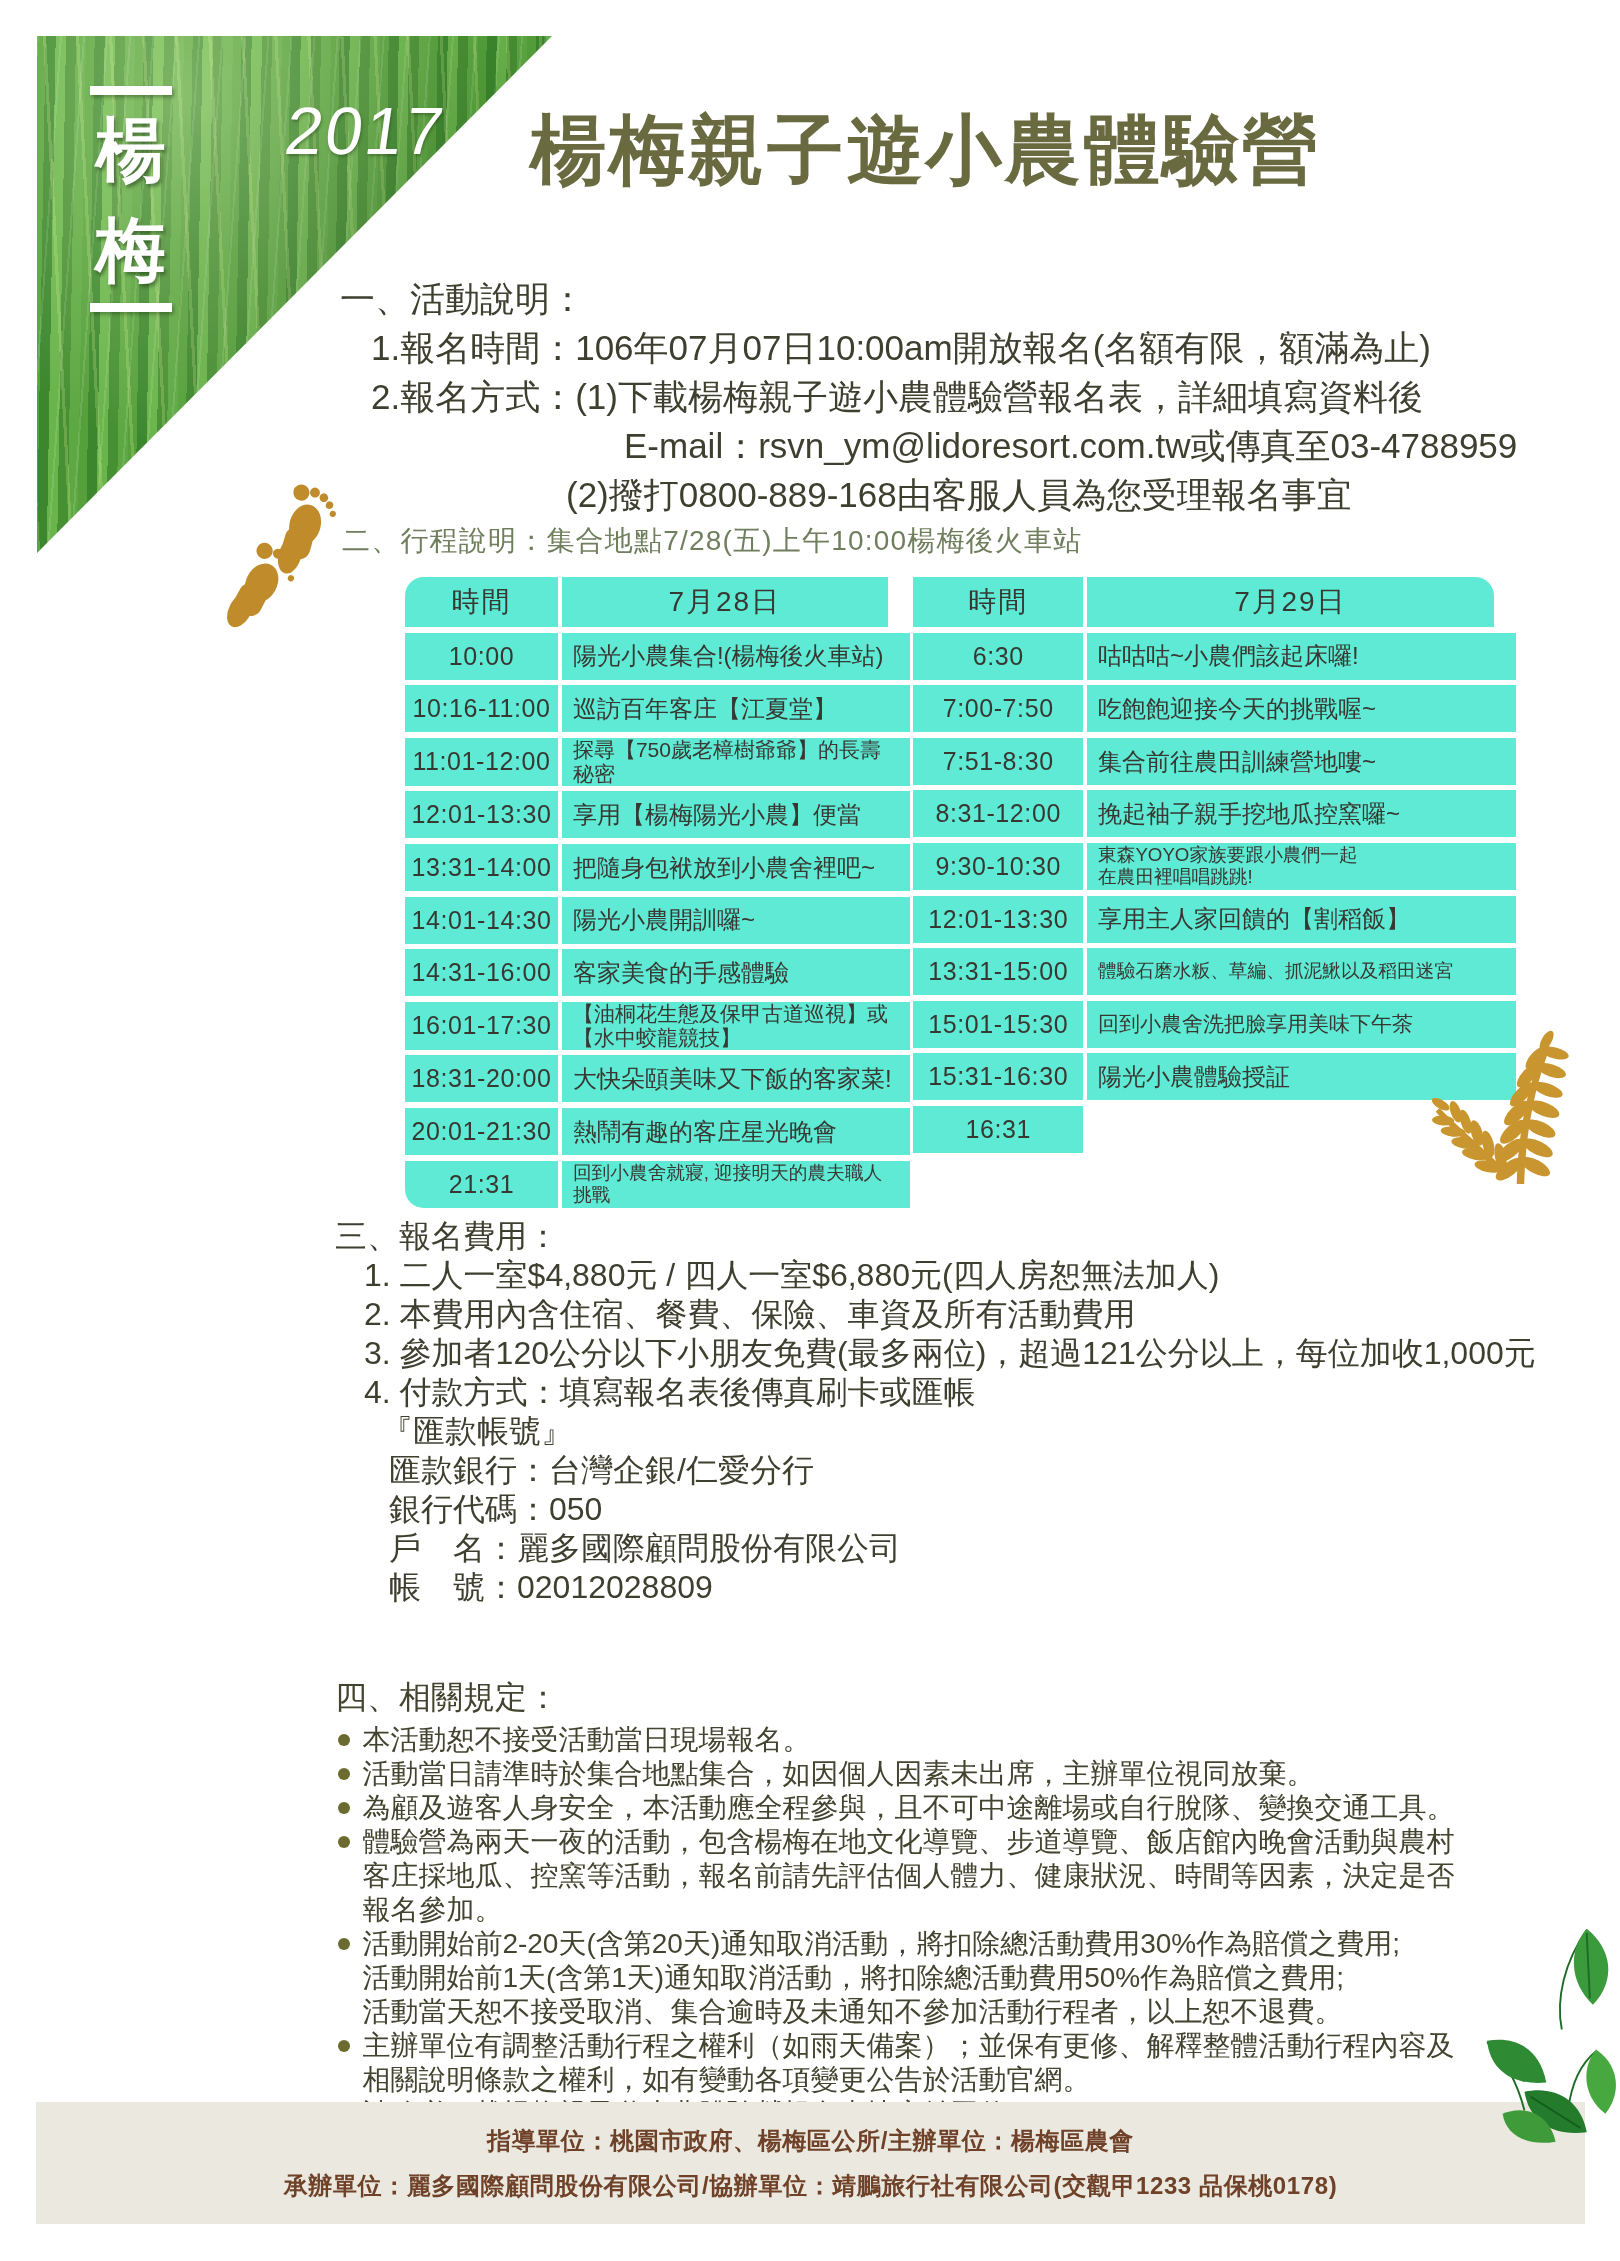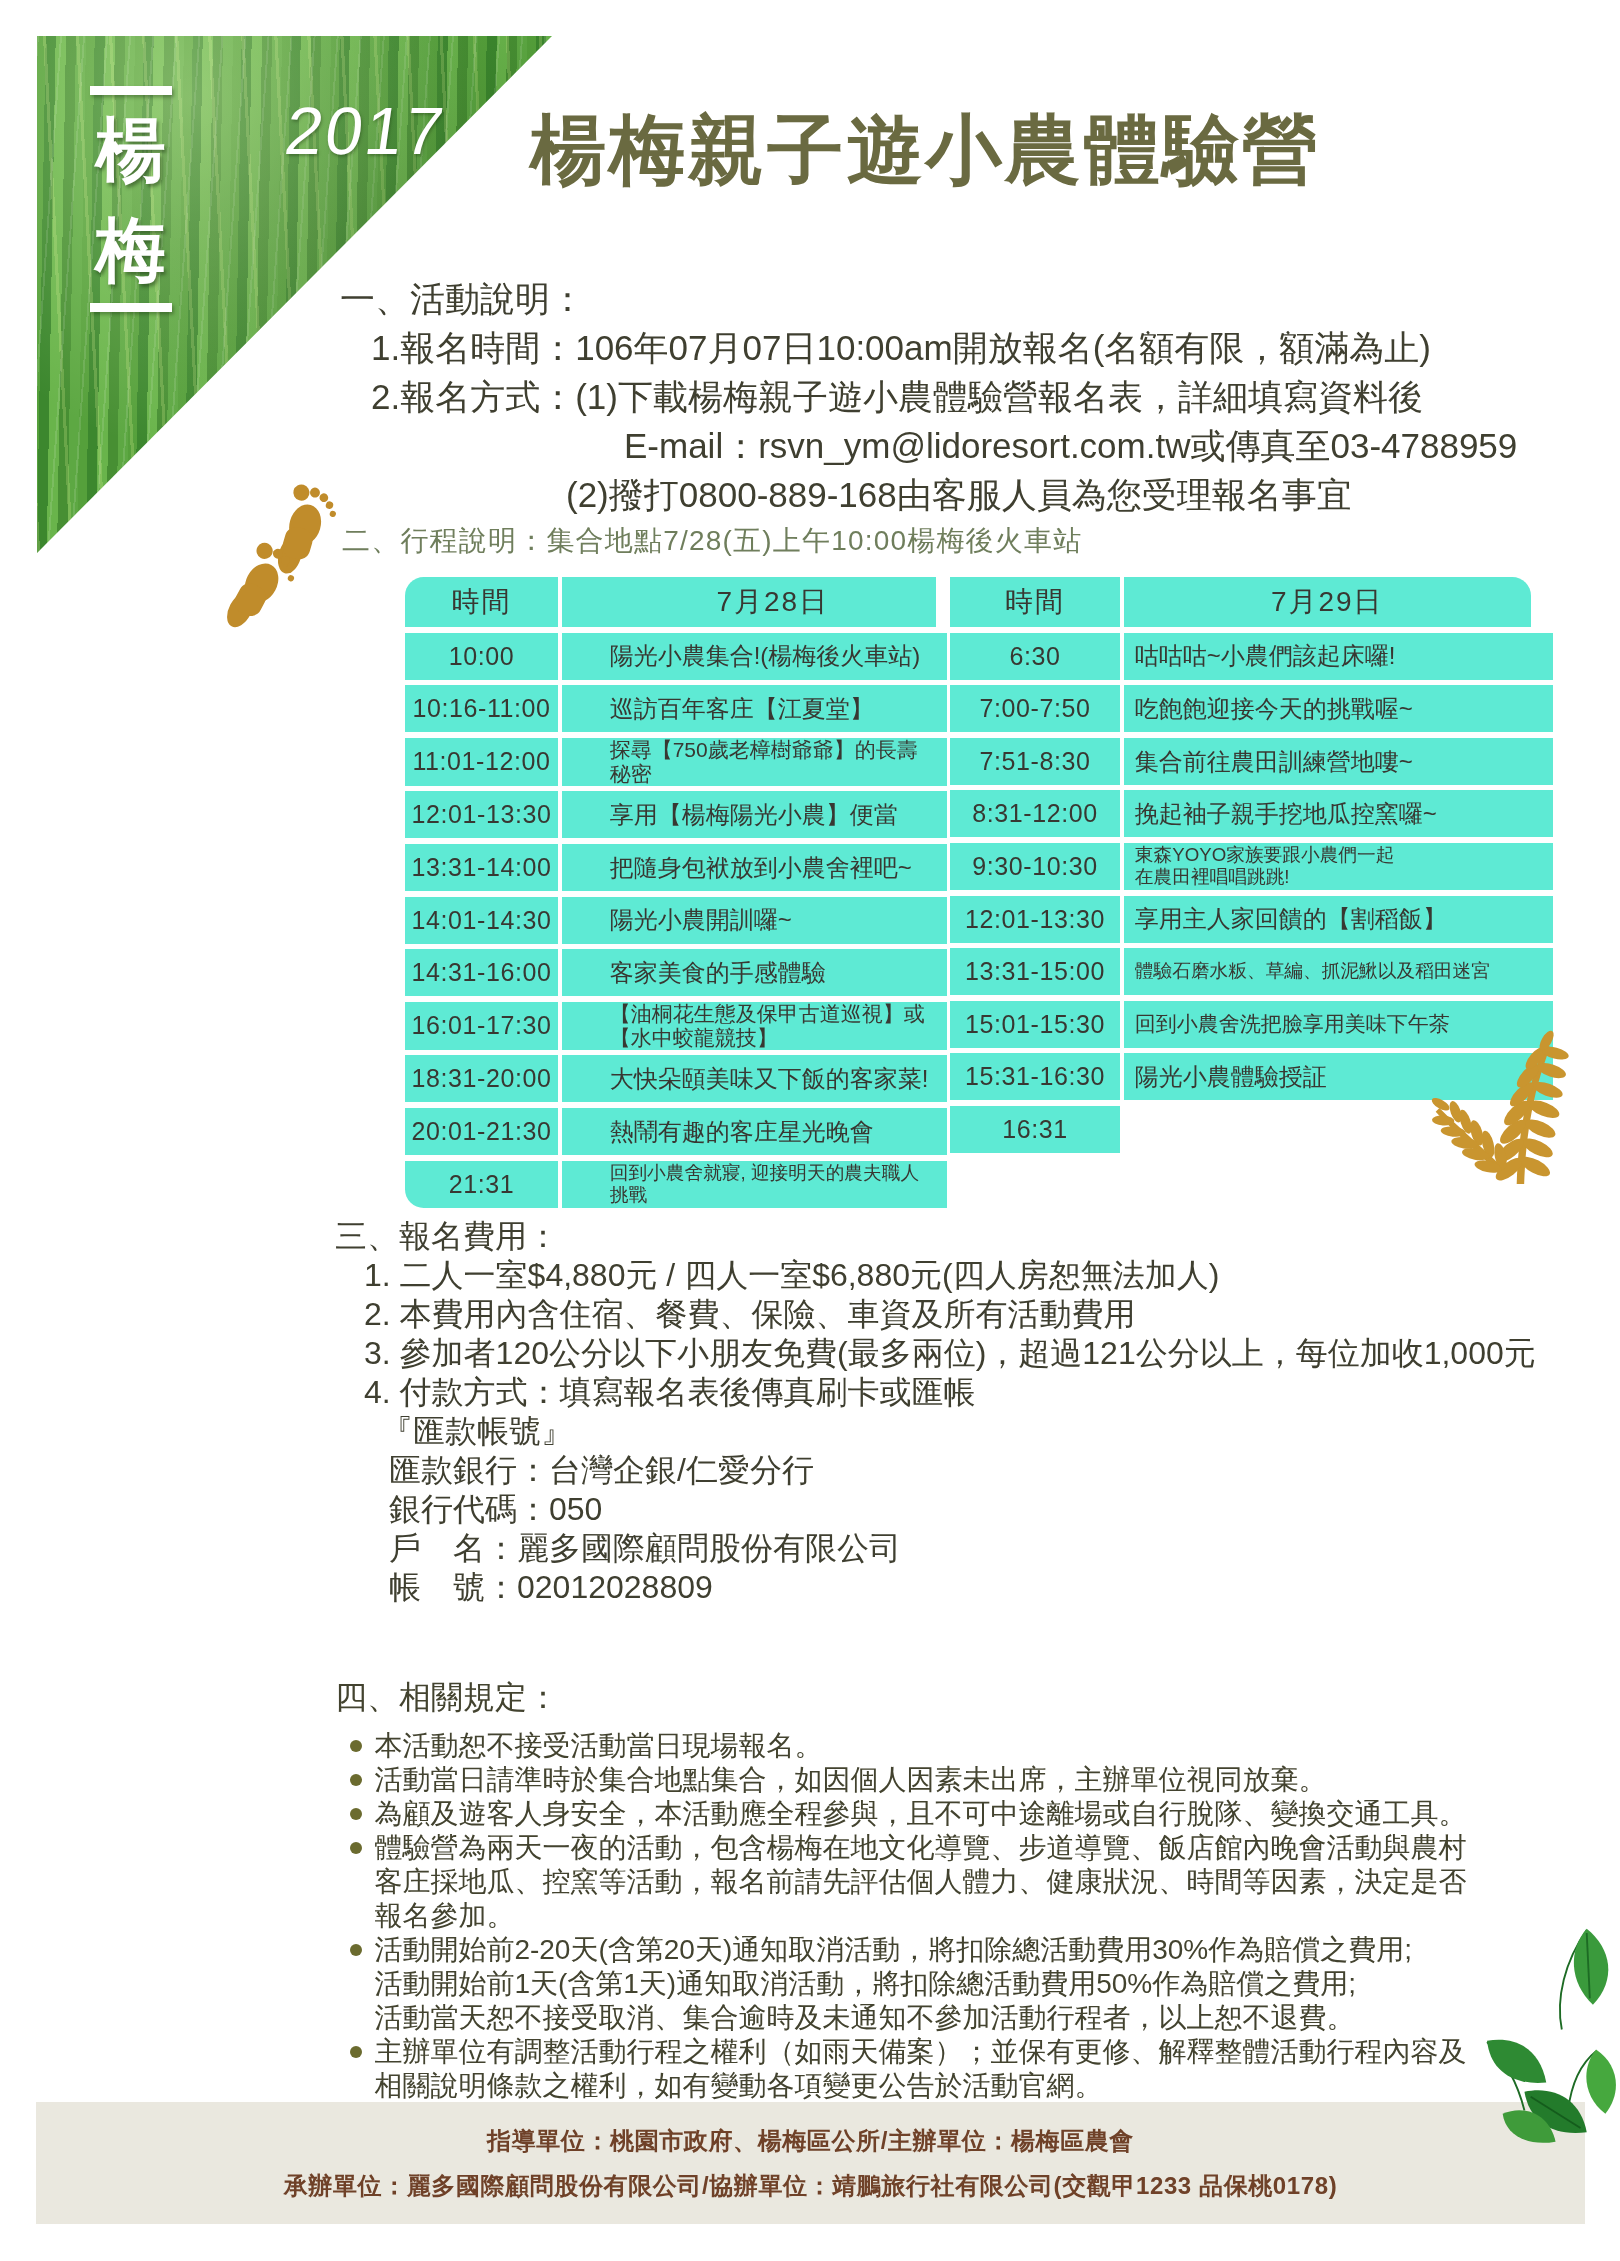--- a/index.html
+++ b/index.html
@@ -52,36 +52,36 @@
     position:absolute;left:342px;top:522px;
     font-size:28px;color:#6f7e5c;white-space:nowrap;letter-spacing:1.2px;
   }
   .s3{position:absolute;left:335px;top:1217px;width:1247px;color:#3f3f30;font-size:32px;}
   .s3 div{line-height:39px;white-space:nowrap;}
   .s3 .ind1{padding-left:29px;}
   .s3 .ind2{padding-left:46px;}
   .s3 .ind3{padding-left:54px;}
   .s4{position:absolute;left:335px;top:1677px;width:1241px;color:#43432f;}
   .s4 .s4head{font-size:32px;line-height:40px;margin-bottom:6.2px;}
-  .s4 ul{list-style:none;margin:12px;padding:0;}
+  .s4 ul{list-style:none;margin:0;padding:0;}
   .s4 li{position:relative;padding-left:27.4px;font-size:28px;line-height:34px;white-space:pre-line;}
   .s4 .dot{position:absolute;left:2.5px;top:10.6px;width:12.5px;height:12.5px;border-radius:50%;background:#6b6b2f;}
   
   .sched{position:absolute;left:405px;top:577px;display:flex;gap:3.1px;}
   .table{display:flex;flex-direction:column;gap:5.6px;}
   .rows{display:flex;flex-direction:column;gap:5.6px;}
   .trow{display:flex;gap:3.7px;}
   .cell{background:#5eead4;color:#383832;display:flex;align-items:center;}
   .cell.time{justify-content:center;font-size:25px;letter-spacing:0.6px;}
   .cell.desc{justify-content:flex-start;padding:0 11.2px;font-size:24px;white-space:pre-line;line-height:27.4px;}
   .thead .cell{height:50px;font-size:28px;letter-spacing:1.9px;}
   .thead .desc{justify-content:center;padding:0;}
   .trow .cell{min-height:47px;}
   .t-left .time{width:153px;}
-  .t-left .desc{width:326px;padding-left:48px;}
+  .t-left .desc{width:326px;}
   .t-right .time{width:170px;}
   .t-right .desc{width:407px;}
   .trow.mid .desc{font-size:21px;line-height:24px;}
   .trow.small .desc{font-size:18.7px;line-height:22.4px;}
   .t-left .thead .time{border-top-left-radius:18.7px;}
   .t-right .thead .desc{border-top-right-radius:18.7px;}
   .t-left .rows .trow:last-child .time{border-bottom-left-radius:18.7px;}
   .t-right .rows .trow:last-child .desc{border-bottom-right-radius:18.7px;}
   
   .footprints{position:absolute;left:226px;top:475px;}

